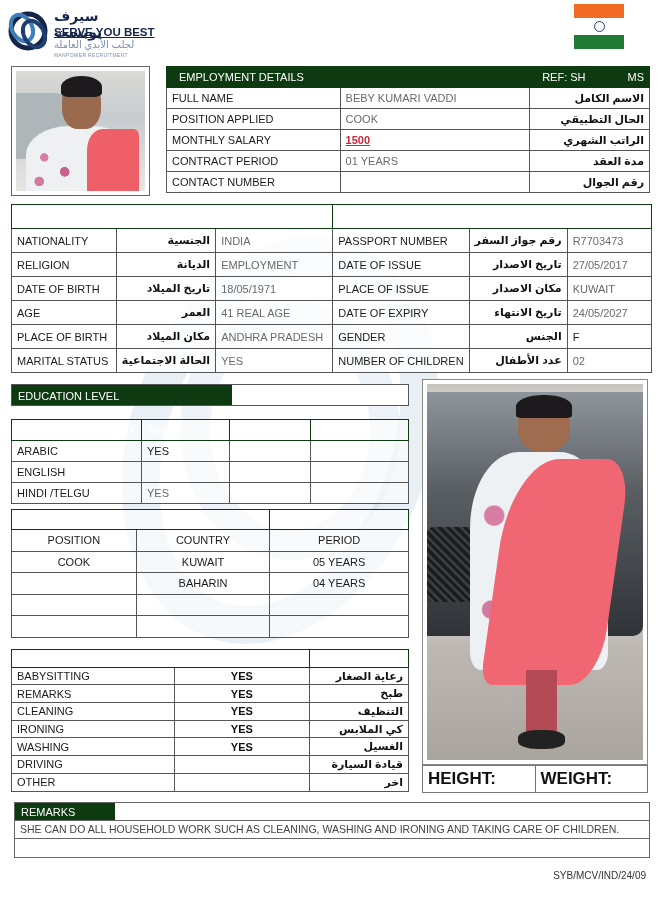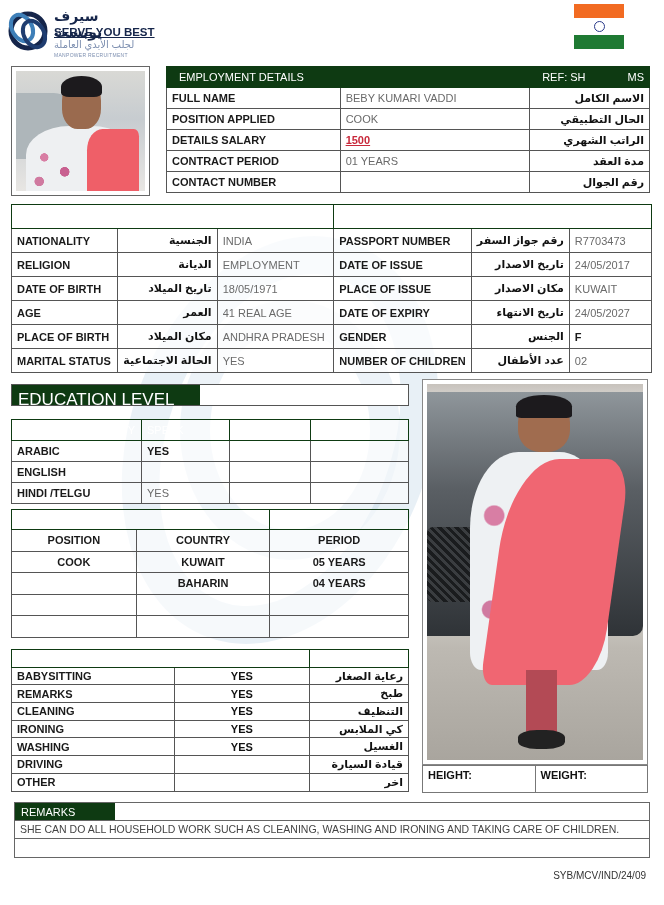--- a/index.html
+++ b/index.html
@@ -38,34 +38,34 @@
   .ph .head { position: absolute; left: 36%; top: 6%; width: 30%; height: 42%; background: #9a6a4e; border-radius: 45% 45% 40% 40%; }
   .ph .hair { position: absolute; left: 35%; top: 4%; width: 32%; height: 18%; background: #1c1a1d; border-radius: 50% 50% 20% 20%; }
   .ph .body { position: absolute; left: 8%; top: 46%; width: 84%; height: 60%; background: #eef0f2; border-radius: 40% 40% 0 0; }
   .ph .scarf { position: absolute; left: 55%; top: 48%; width: 40%; height: 60%; background: #ef5f68; border-radius: 30% 10% 0 0; }
   .ph .flowers { position: absolute; left: 10%; top: 60%; width: 40%; height: 40%;
     background: radial-gradient(circle at 30% 30%, #d87ea4 0 8%, transparent 9%), radial-gradient(circle at 70% 60%, #c86090 0 10%, transparent 11%), radial-gradient(circle at 20% 80%, #d07aa0 0 8%, transparent 9%); }
 
   table { border-collapse: collapse; }
   td, th { border: 1px solid #555; font-size: 11px; padding: 0 5px; text-align: left; font-weight: normal; white-space: nowrap; }
   .hd td { background: #0e3a12; color: #fff; border-color: #0e3a12; }
-  .lbl { font-weight: bold; color: #1a1a1a; margin-left: 36px; }
+  .lbl { font-weight: normal; color: #1a1a1a; margin-left: 36px; }
   .val { color: #6a6a6a; margin-left: 46px; }
   .ar { text-align: right; font-weight: bold; direction: rtl; }
   .red { color: #c8283a; font-weight: bold; text-decoration: underline; }
 
   .emp { left: 166px; top: 66px; width: 484px; }
   .emp td { height: 21px; }
   .emp .hd td { height: 21px; padding-left: 12px; }
 
   .oth { left: 11px; top: 204px; width: 641px; }
   .oth td { height: 24px; background: rgba(255,255,255,0.75); }
 
   .edu { left: 11px; top: 384px; width: 398px; height: 22px; border: 1px solid #555; display: flex; }
-  .edu .l { width: 188px; background: #0e3a12; color: #fff; font-size: 17px; padding: 5px 6px; }
+  .edu .l { width: 220px; background: #0e3a12; color: #fff; font-size: 11px; padding: 5px 6px; }
   .edu .r { flex: 1; background: #fff; }
 
   .lang { left: 11px; top: 419px; width: 398px; border-radius: 21px; }
   .lang td { height: 21px; background: rgba(255,255,255,0.6); }
 
   .work { left: 11px; top: 509px; width: 398px; }
   .work td { height: 21.5px; text-align: center; background: rgba(255,255,255,0.6); }
   .work .hd td { height: 20px; text-align: left; font-size: 10.5px; }
 
   .skills { left: 11px; top: 649px; width: 398px; }
@@ -79,21 +79,21 @@
   .ph2 .head { position: absolute; left: 42%; top: 4%; width: 24%; height: 14%; background: #a06c4f; border-radius: 45% 45% 42% 42%; }
   .ph2 .hair { position: absolute; left: 41%; top: 3%; width: 26%; height: 6%; background: #1c1a1d; border-radius: 50% 50% 10% 10%; }
   .ph2 .body { position: absolute; left: 20%; top: 18%; width: 64%; height: 58%; background: #eef1f3; border-radius: 35% 35% 8% 8%; }
   .ph2 .scarf { position: absolute; left: 32%; top: 20%; width: 55%; height: 60%; background: #f06672; border-radius: 40% 20% 25% 10%; transform: skewX(-8deg); }
   .ph2 .legs { position: absolute; left: 46%; top: 76%; width: 14%; height: 18%; background: #b34a55; }
   .ph2 .feet { position: absolute; left: 42%; top: 92%; width: 22%; height: 5%; background: #222; border-radius: 40%; }
   .ph2 .flowers { position: absolute; left: 22%; top: 25%; width: 30%; height: 50%;
     background: radial-gradient(circle at 30% 20%, #d87ea4 0 6%, transparent 7%), radial-gradient(circle at 70% 40%, #c86090 0 7%, transparent 8%), radial-gradient(circle at 25% 70%, #d07aa0 0 6%, transparent 7%), radial-gradient(circle at 60% 85%, #d87ea4 0 6%, transparent 7%); }
 
   .hw { left: 422px; top: 765px; width: 226px; height: 28px; border: 1px solid #777; display: flex; }
-  .hw div { flex: 1; font-size: 11px; font-weight: bold; padding: 3px 5px; }
+  .hw div { flex: 1; font-size: 17px; font-weight: bold; padding: 3px 5px; }
   .hw div + div { border-left: 1px solid #777; }
 
   .rem { left: 14px; top: 802px; width: 636px; border: 1px solid #666; }
   .rem .top { height: 18px; display: flex; border-bottom: 1px solid #666; }
   .rem .top .l { width: 100px; background: #0e3a12; color: #fff; font-size: 11px; padding: 3px 6px; }
   .rem .line { height: 18px; font-size: 10.5px; color: #444; padding: 2px 5px; border-bottom: 1px solid #666; white-space: nowrap; }
   .rem .blank { height: 18px; }
 
   .ref { right: 18px; top: 870px; font-size: 10px; color: #333; }
 </style>
@@ -149,21 +149,21 @@
     <td class="lbl">FULL NAME</td>
     <td class="val">BEBY KUMARI VADDI</td>
     <td class="ar">الاسم الكامل</td>
   </tr>
   <tr>
     <td class="lbl">POSITION APPLIED</td>
     <td class="val">COOK</td>
     <td class="ar">الحال التطبيقي</td>
   </tr>
   <tr>
-    <td class="lbl">DETAILS SALARY</td>
+    <td class="lbl">MONTHLY SALARY</td>
     <td class="red">1500</td>
     <td class="ar">الراتب الشهري</td>
   </tr>
   <tr>
     <td class="lbl">CONTRACT PERIOD</td>
     <td class="val">01 YEARS</td>
     <td class="ar">مدة العقد</td>
   </tr>
   <tr>
     <td class="lbl">CONTACT NUMBER</td>
@@ -194,21 +194,21 @@
     <td class="lbl">PASSPORT NUMBER</td>
     <td class="ar">رقم جواز السفر</td>
     <td class="val">R7703473</td>
   </tr>
   <tr>
     <td class="lbl">RELIGION</td>
     <td class="ar">الديانة</td>
     <td class="val">EMPLOYMENT</td>
     <td class="lbl">DATE OF ISSUE</td>
     <td class="ar">تاريخ الاصدار</td>
-    <td class="val">24/05/2017</td>
+    <td class="val">27/05/2017</td>
   </tr>
   <tr>
     <td class="lbl">DATE OF BIRTH</td>
     <td class="ar">تاريخ الميلاد</td>
     <td class="val">18/05/1971</td>
     <td class="lbl">PLACE OF ISSUE</td>
     <td class="ar">مكان الاصدار</td>
     <td class="val">KUWAIT</td>
   </tr>
   <tr>

